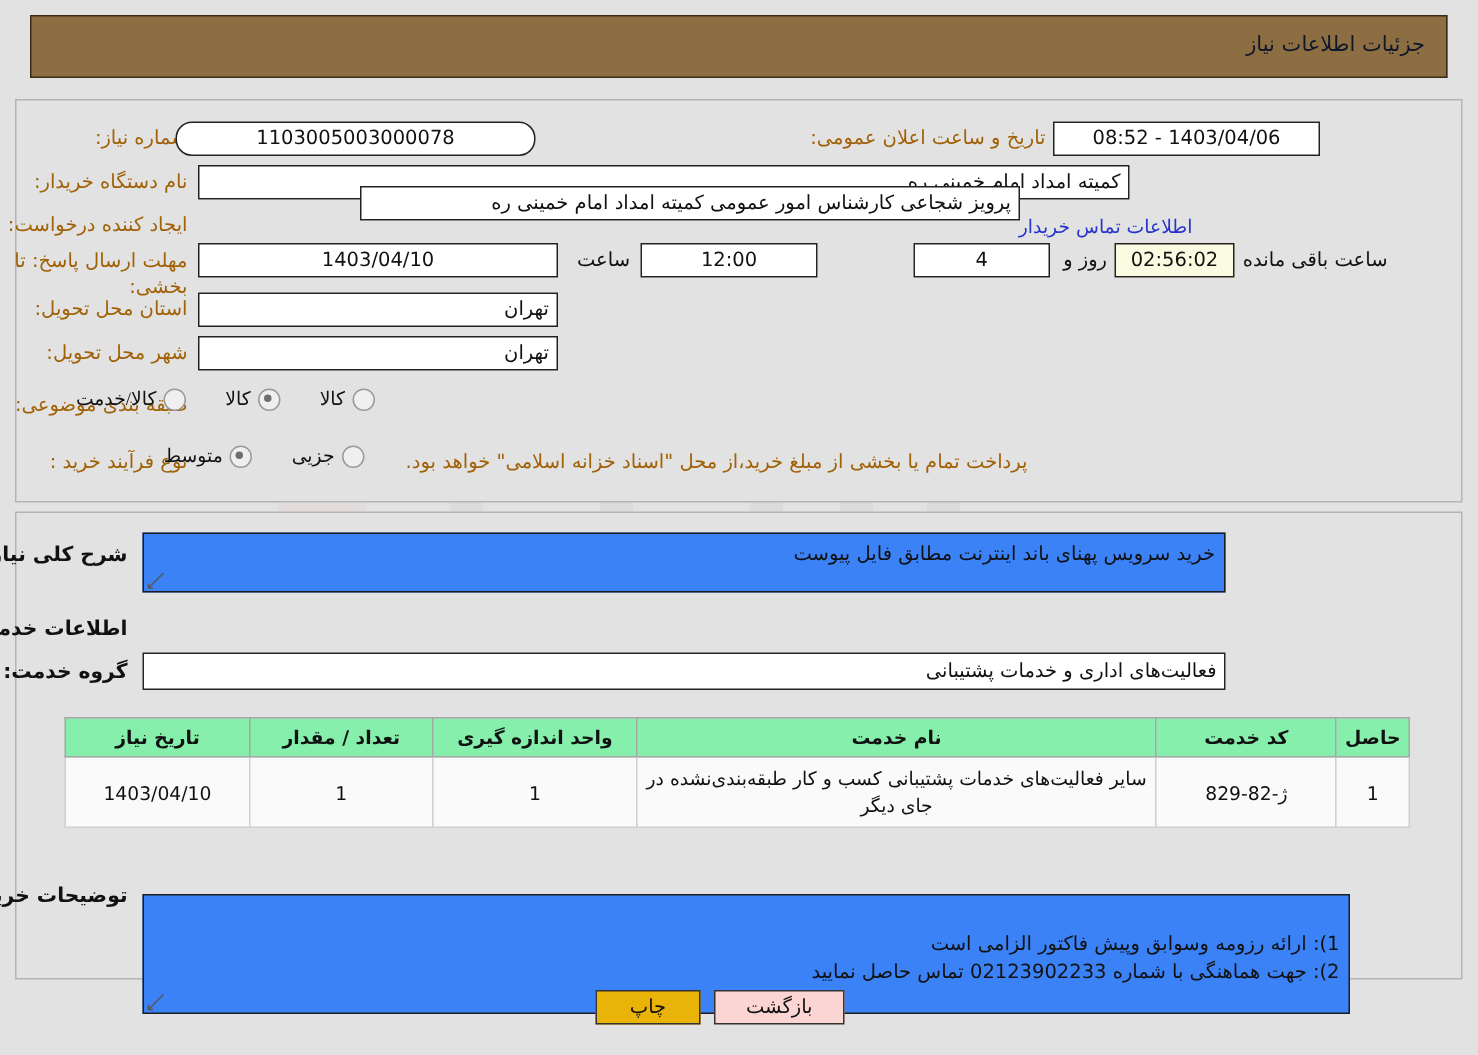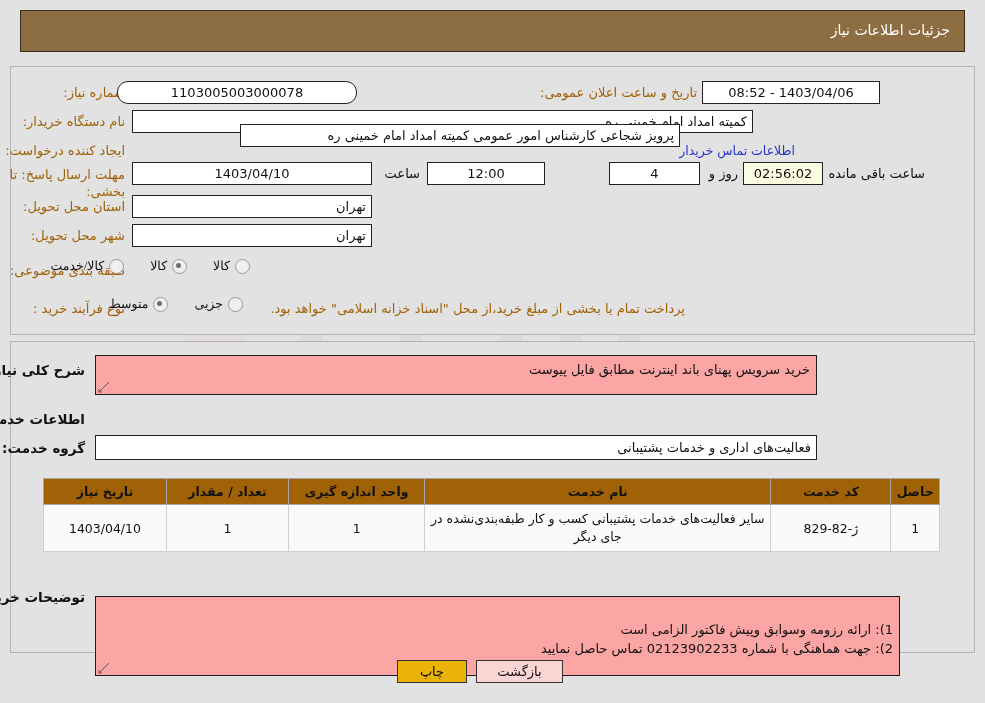--- a/index.html
+++ b/index.html
@@ -25,21 +25,21 @@
     width: 945px;
     height: 42px;
     background: #8d6e43;
     border: 1px solid #3a2d18;
     box-sizing: border-box;
   }
   .header-title {
     position: absolute;
     right: 14px;
     top: 11px;
-    color: #ffffff;
+    color: #0f172a;
     font-size: 14px;
     letter-spacing: .2px;
   }
 
   
   .panel {
     position: absolute;
     background: #e2e2e2;
     border: 1px solid #b4b4b4;
     box-sizing: border-box;
@@ -116,21 +116,21 @@
     position: absolute;
     left: 3px; top: 3px;
     width: 5px; height: 5px;
     border-radius: 50%;
     background: #6e6e6e;
   }
   .radio-label { font-size: 12.5px; color: #111111; }
 
   
   .ta {
-    background: #fca5a5;
+    background: #3b82f6;
     border: 1px solid #1d1d1d;
     font-size: 13px;
     color: #111111;
     padding: 4px 6px;
     box-sizing: border-box;
     text-align: right;
     line-height: 19px;
     position: relative;
     overflow: hidden;
   }
@@ -152,21 +152,21 @@
   }
 
   
   table.grid {
     position: absolute;
     border-collapse: collapse;
     direction: rtl;
     font-size: 12.5px;
   }
   table.grid th {
-    background: #a16207;
+    background: #86efac;
     border: 1px solid #a6a6a6;
     color: #111111;
     font-weight: bold;
     font-size: 12.5px;
     padding: 5px 4px;
     text-align: center;
     white-space: nowrap;
   }
   table.grid td {
     background: #fafafa;

